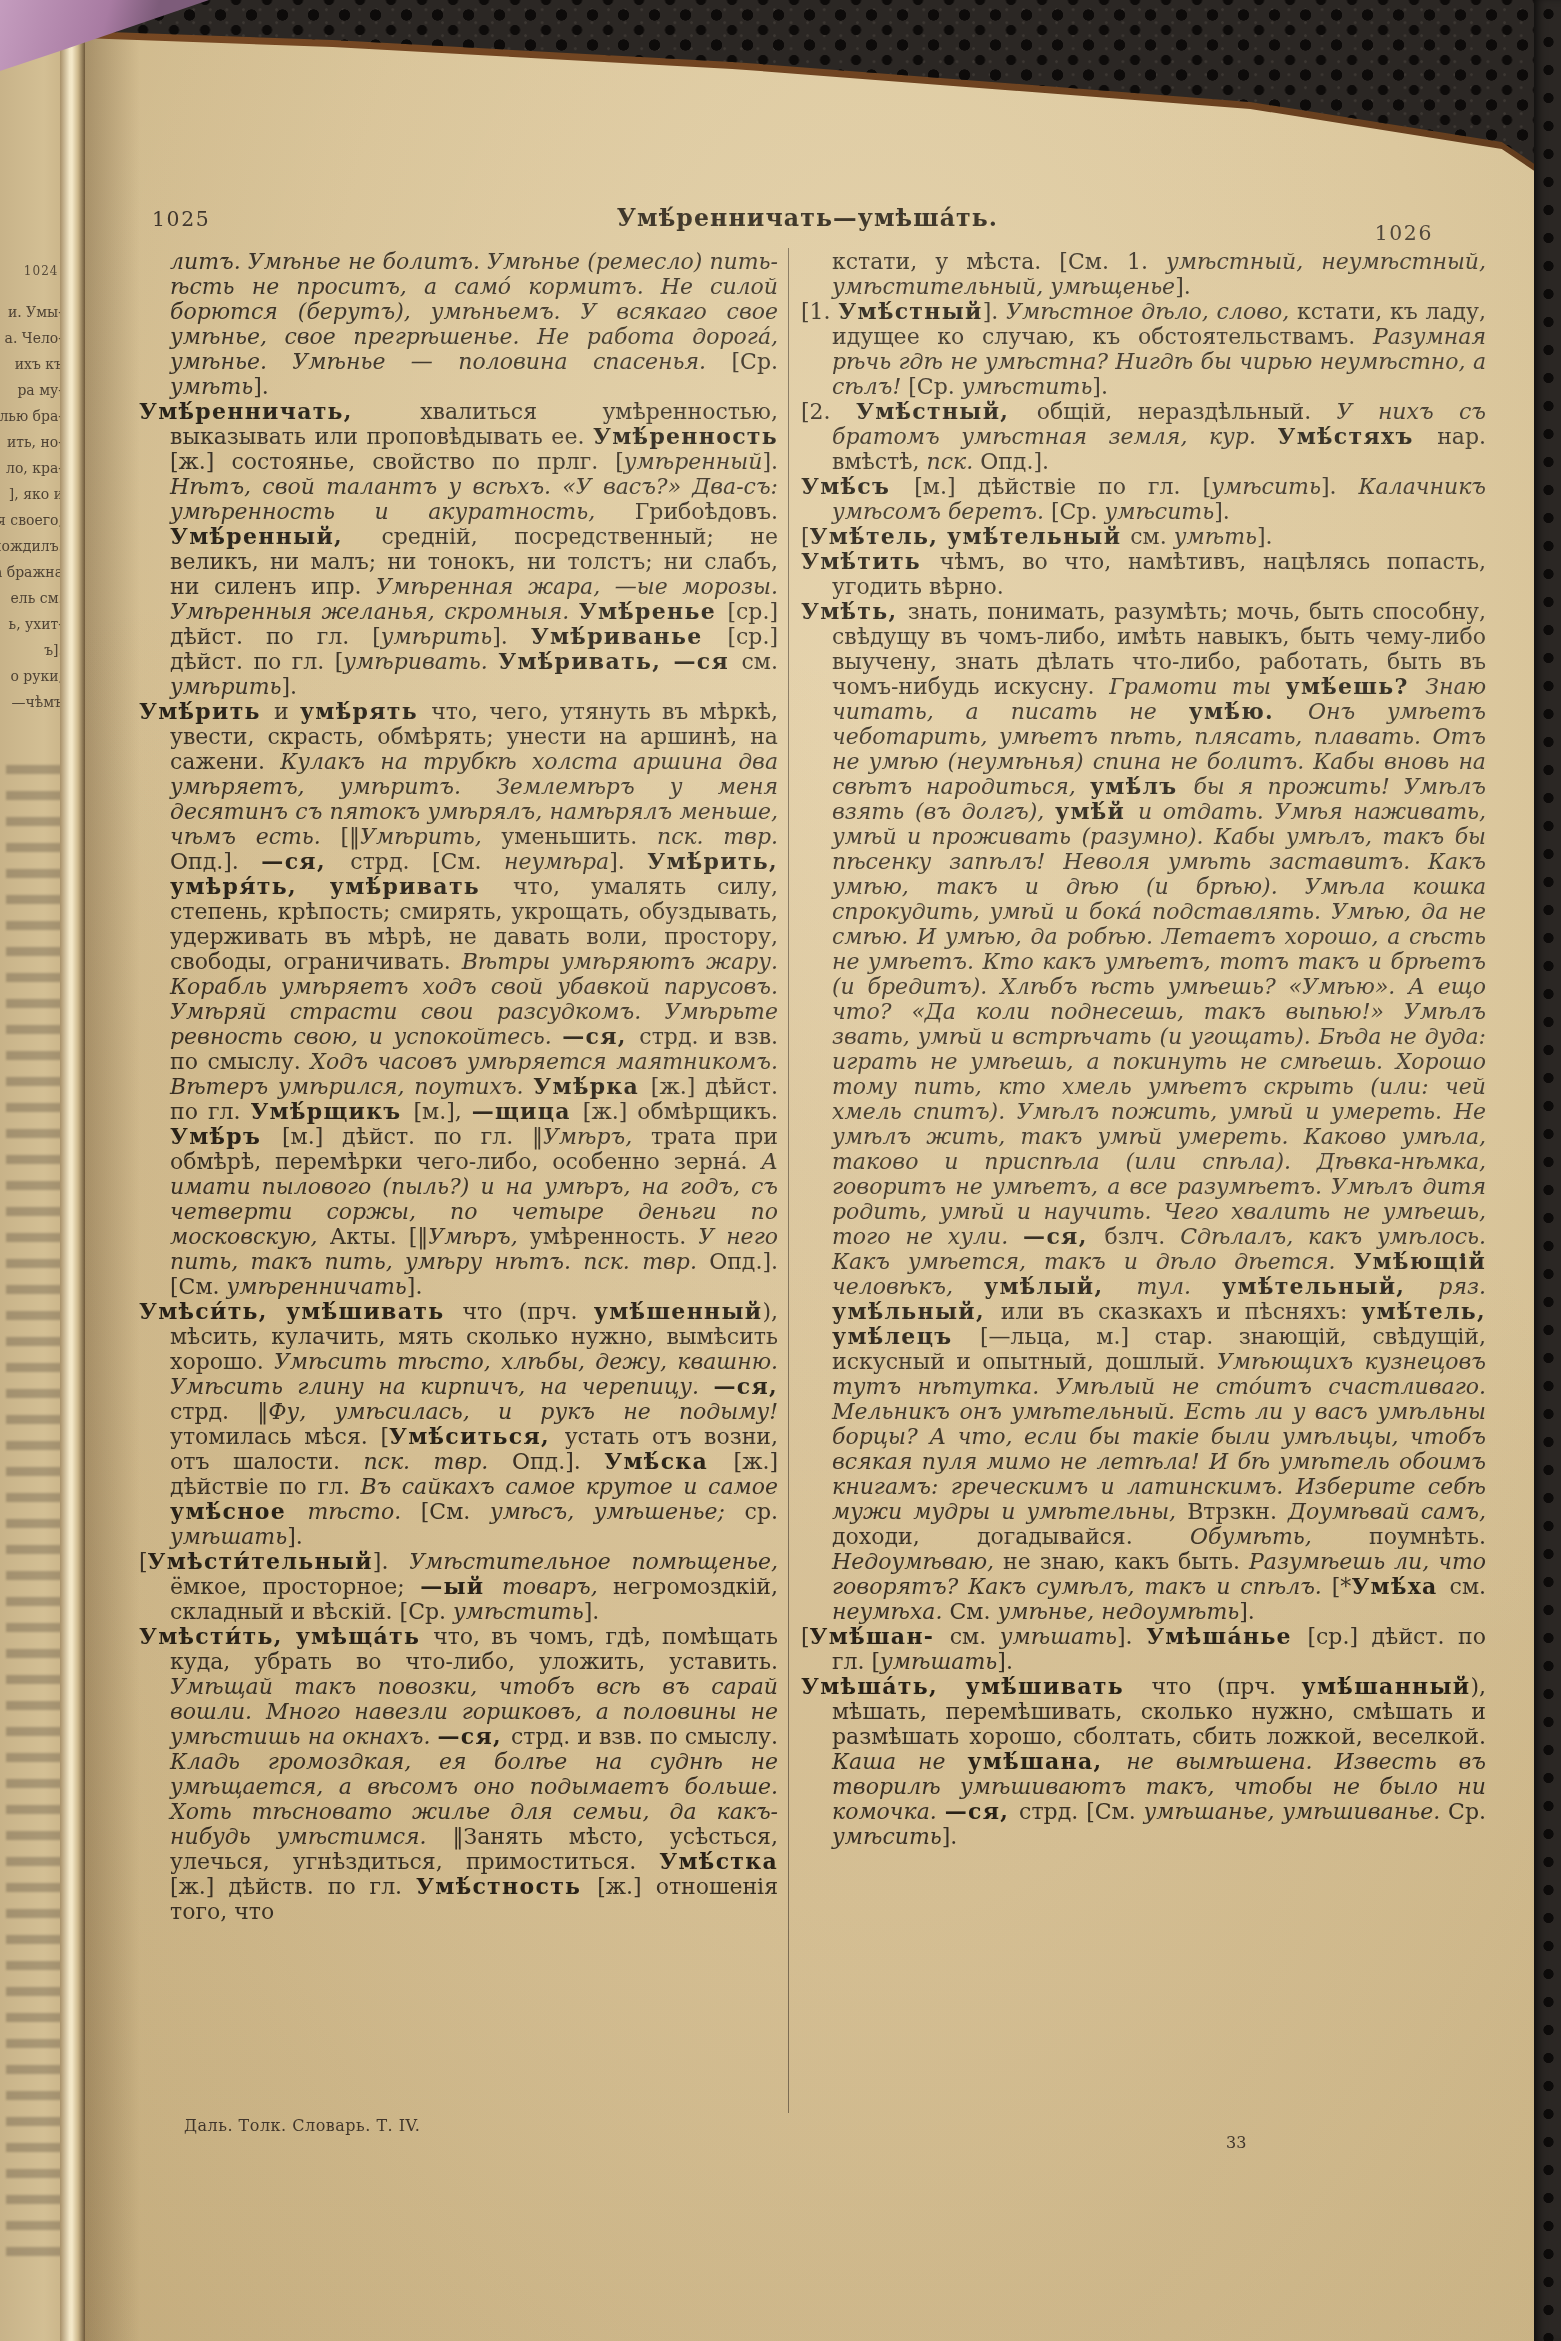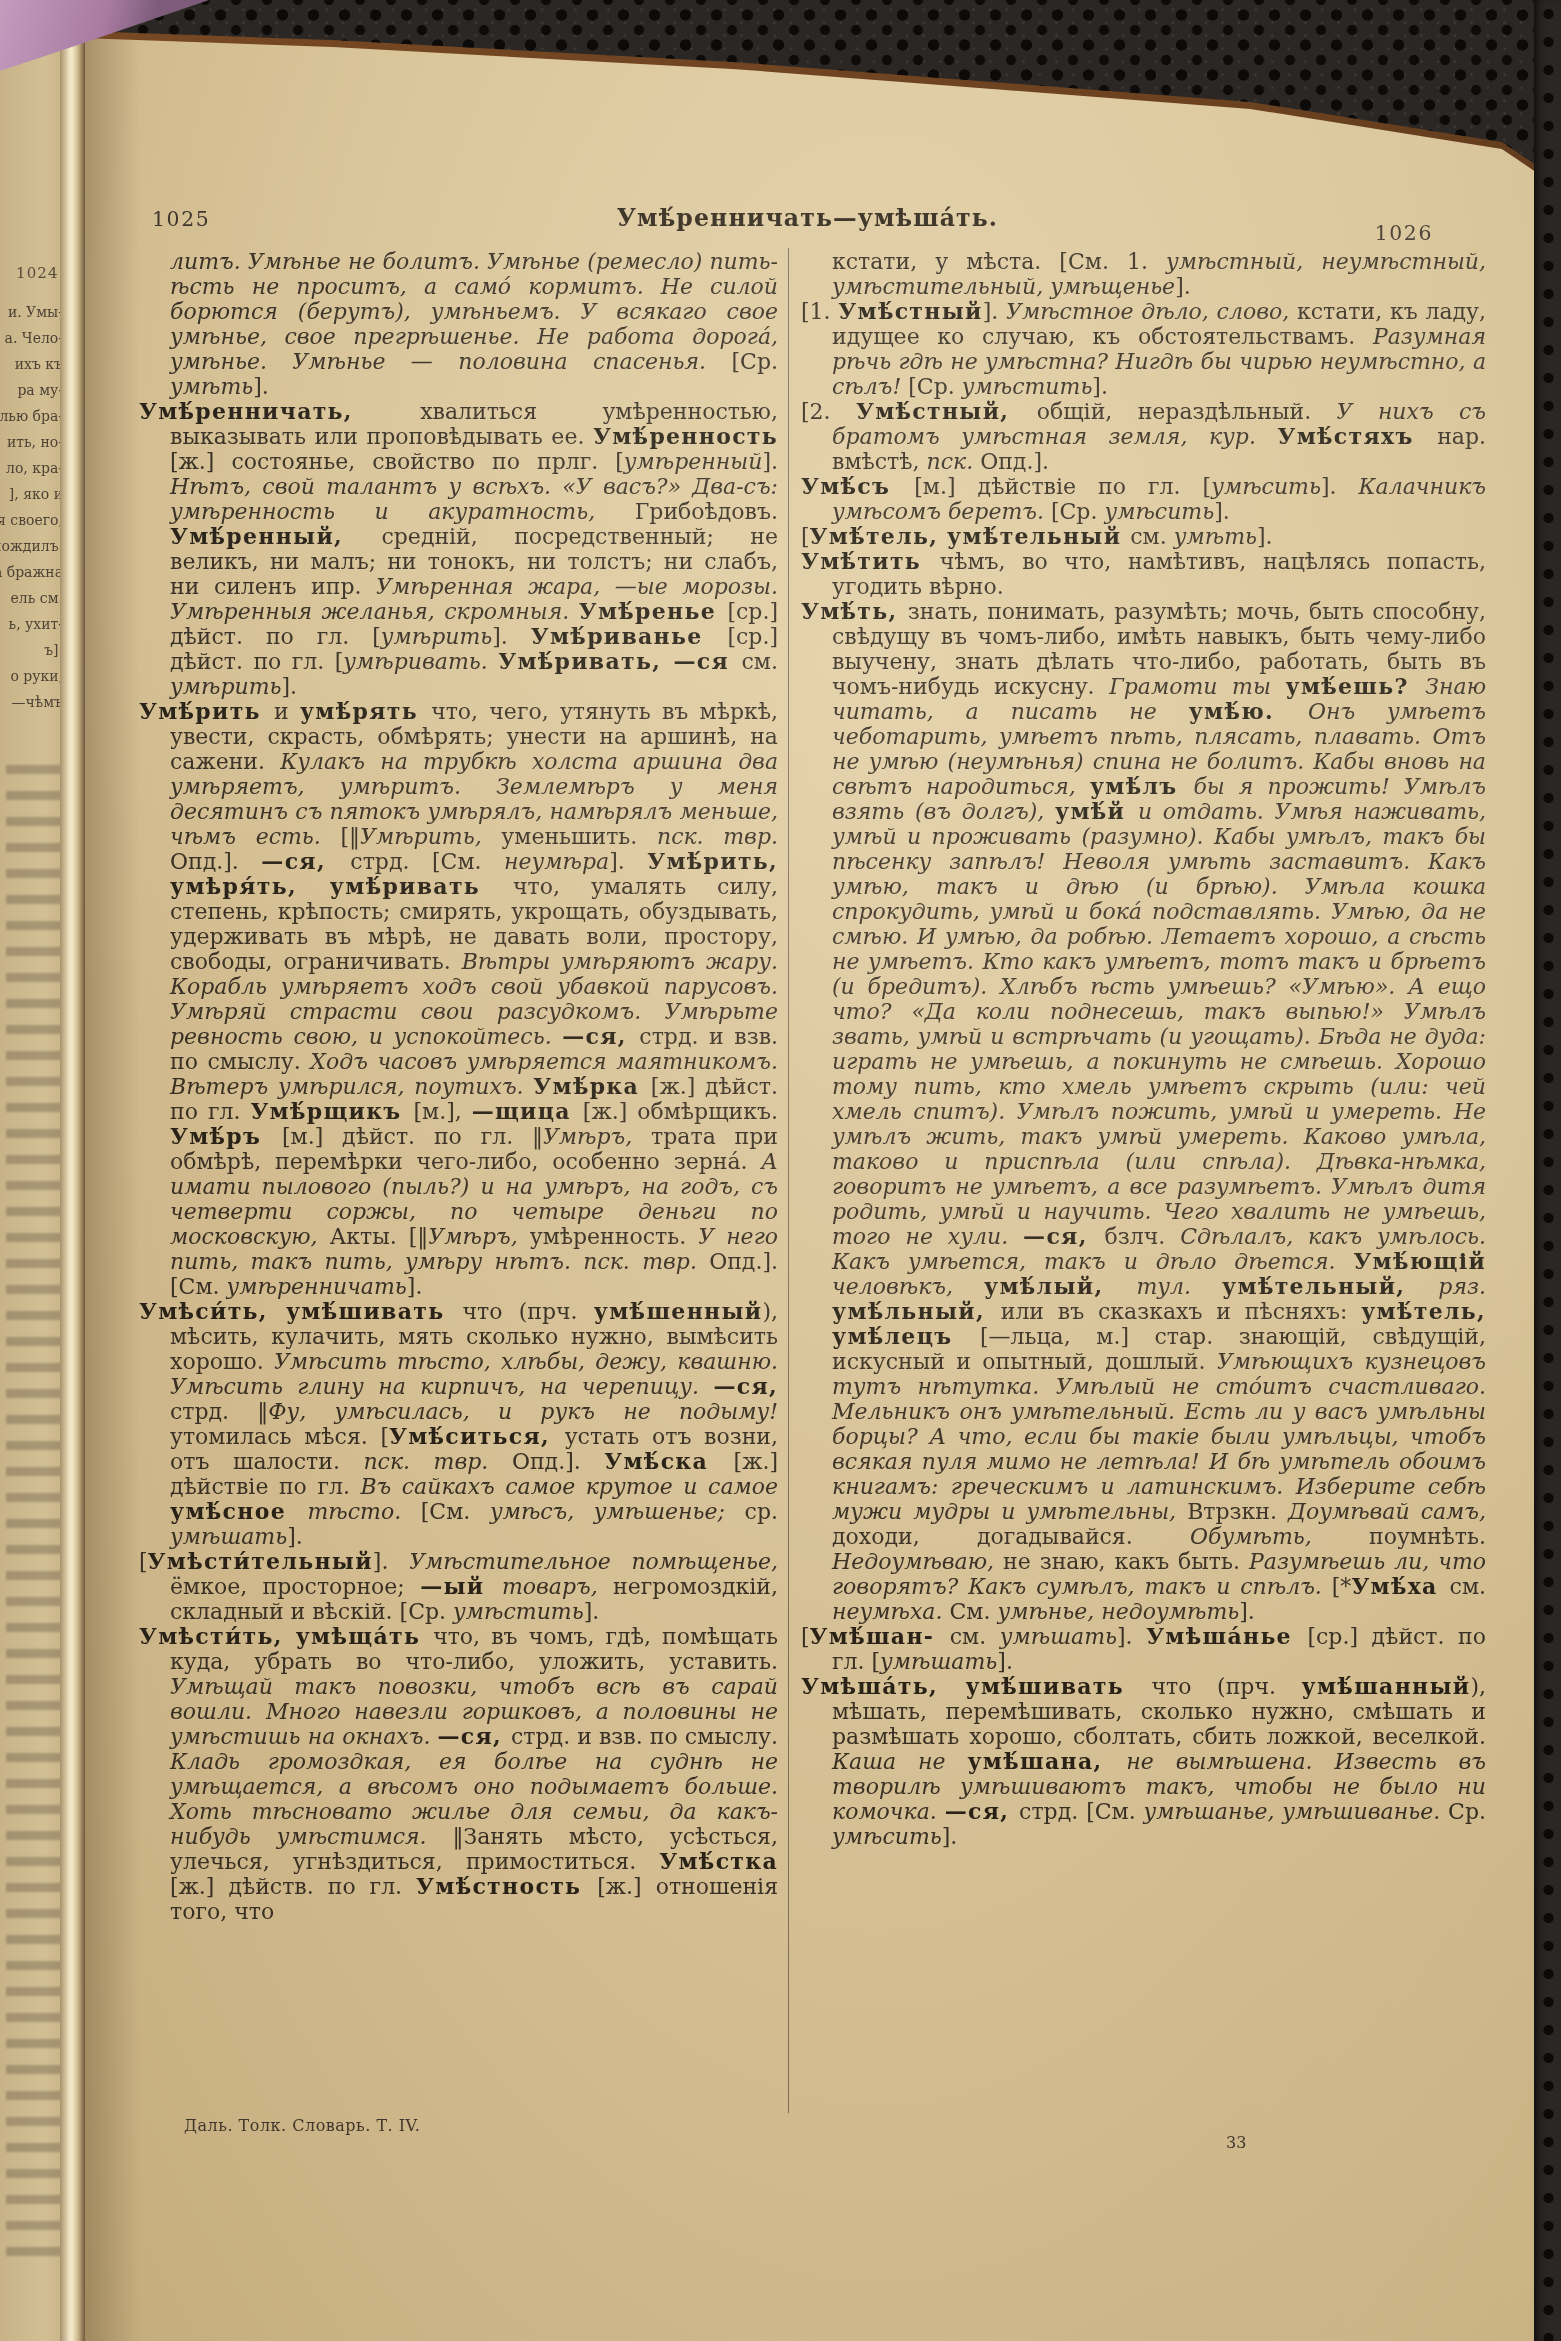--- a/index.html
+++ b/index.html
@@ -13,21 +13,21 @@
     background-size:31px 30px,31px 30px,16.6px 13px;
     background-position:0 0,15.5px 15px,4.8px 3.2px;
     font-family:"DejaVu Serif",serif;
   }
 
   
   .prev-page{
     position:absolute;left:0;top:29px;width:80px;height:2313px;z-index:1;
     background:linear-gradient(90deg,#c8b389 0%,var(--prev-paper,#d3bf94) 55%,#c3ac80 100%);
   }
-  .prev-num{position:absolute;top:235px;right:21.4px;font-size:15px;color:#564a3a;letter-spacing:1.1px;}
+  .prev-num{position:absolute;top:235px;right:21.4px;font-size:12px;color:#564a3a;letter-spacing:1.1px;}
   .prev-frags{position:absolute;top:270px;right:17px;text-align:right;font-size:14px;line-height:26px;color:#4e4234;filter:blur(0.3px);white-space:nowrap;}
   .prev-page::after{ 
     content:"";position:absolute;left:6.4px;right:18px;top:736px;height:1491px;
     background:repeating-linear-gradient(180deg,rgba(62,52,40,.28) 0 8.6px,transparent 8.6px 26px);
     filter:blur(1.3px);
   }
 
   
   .fore-edge{
     position:absolute;left:60px;top:29px;width:25px;height:2313px;z-index:2;

